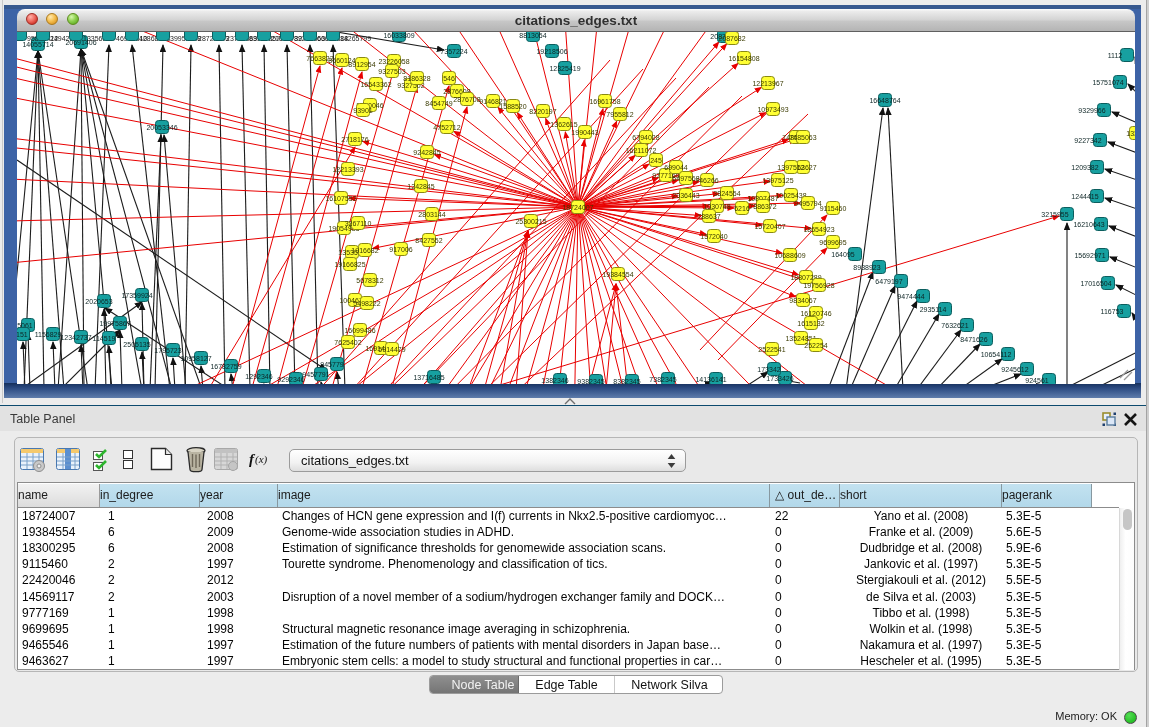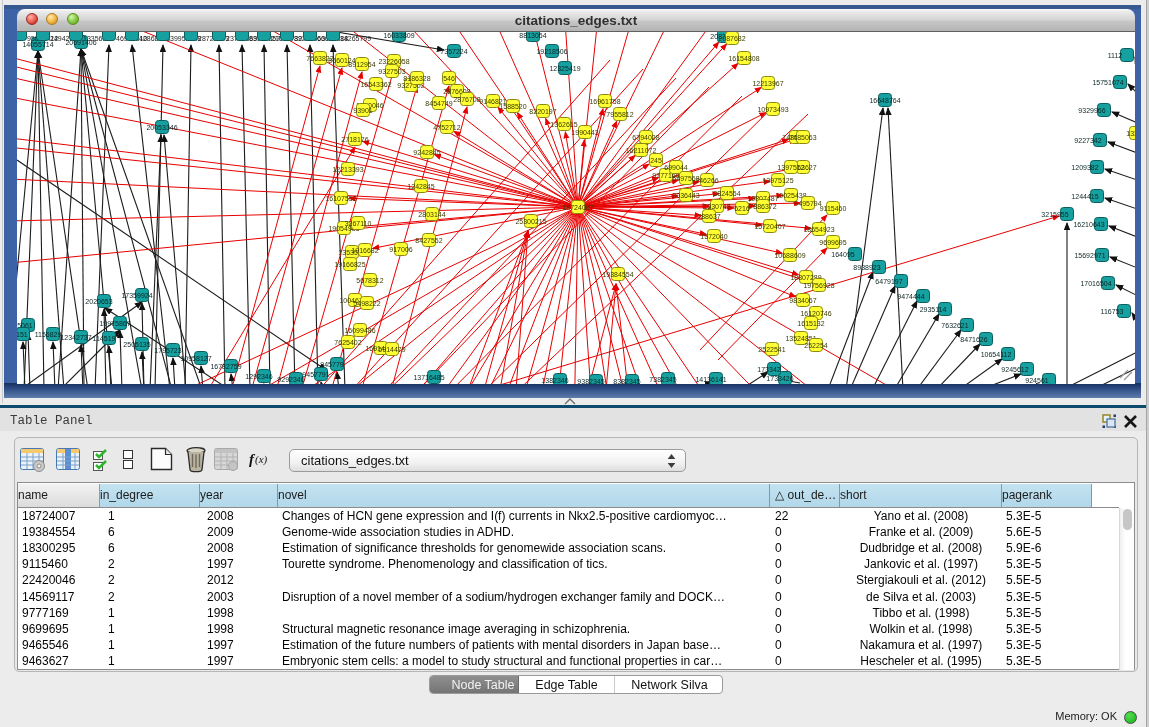--- a/index.html
+++ b/index.html
@@ -12,21 +12,21 @@
 #titlebar { position:absolute; left:13px; top:4px; width:1118px; height:23px;
   border-radius:8px 8px 0 0;
   background:linear-gradient(180deg,#fdfdfd 0%,#ececec 10%,#d3d3d3 50%,#c7c7c7 55%,#b4b4b4 100%);
   border-bottom:1px solid #606060; }
 #titlebar .title { position:absolute; left:0; right:0; top:3.5px; text-align:center;
   font-size:13.5px; font-weight:bold; color:#303030; }
 .tl { position:absolute; top:3.5px; width:12px; height:12px; border-radius:50%; }
 #canvas { position:absolute; left:13px; top:27px; width:1118px; height:352px;
   background:#fff; overflow:hidden; }
 #tpbar { position:absolute; left:0; top:405px; width:1149px; height:26px;
-  background:#e2e2e2; border-top:3px solid #0c4a6e;font-family:Liberation Mono, monospace; }
+  background:#e2e2e2; border-top:1px solid #0c4a6e; }
 #tpbar .t { position:absolute; left:10px; top:6px; font-size:12.5px; color:#3a3a3a; }
 #panel { position:absolute; left:14px; top:437px; width:1124px; height:235px;
   background:#e9e9e9; border:1px solid #b6b6b6; border-radius:5px; }
 #tablebox { position:absolute; left:17px; top:482px; width:1118px; height:188px;
   background:#fff; border:1px solid #8c8c8c; }
 .hd { position:absolute; top:483.5px; height:23px; background:linear-gradient(180deg,#c3e2f0,#b2d8ea);
   border-right:1px solid #8798a0; font-size:12px; color:#1c1c1c; text-align:left; line-height:23px; }
 .hdg { background:linear-gradient(180deg,#f2f2f2,#dcdcdc); border-right:1px solid #9a9a9a; }
 #hdline { position:absolute; left:18px; top:506.5px; width:1101px; height:1px; background:#8c8c8c; }
 .row { position:absolute; left:18px; width:1101px; height:16px; font-size:12px; color:#050505; }
@@ -635,21 +635,21 @@
 <div id="dropdown">citations_edges.txt
   <svg class="abs" style="right:9px;top:4px" width="9" height="14">
     <path d="M4.5,0 L8.3,5 L0.7,5 z" fill="#3c3c3c"></path>
     <path d="M4.5,14 L8.3,9 L0.7,9 z" fill="#3c3c3c"></path>
   </svg>
 </div>
 
 <div class="hd hdg" style="left:18px;width:82px">name</div>
 <div class="hd" style="left:100px;width:100px">in_degree</div>
 <div class="hd" style="left:200px;width:78px">year</div>
-<div class="hd" style="left:278px;width:492px">novel</div>
+<div class="hd" style="left:278px;width:492px">image</div>
 <div class="hd" style="left:770px;width:70px;text-align:left;padding-left:5px">△ out_de…</div>
 <div class="hd" style="left:840px;width:162px">short</div>
 <div class="hd" style="left:1002px;width:90px">pagerank</div>
 <div id="hdline"></div>
 <div class="row" style="top:507.5px">
 <span style="left:4px">18724007</span>
 <span style="left:90px">1</span>
 <span style="left:189px">2008</span>
 <span style="left:264px">Changes of HCN gene expression and I(f) currents in Nkx2.5-positive cardiomyoc…</span>
 <span style="left:757px">22</span>

